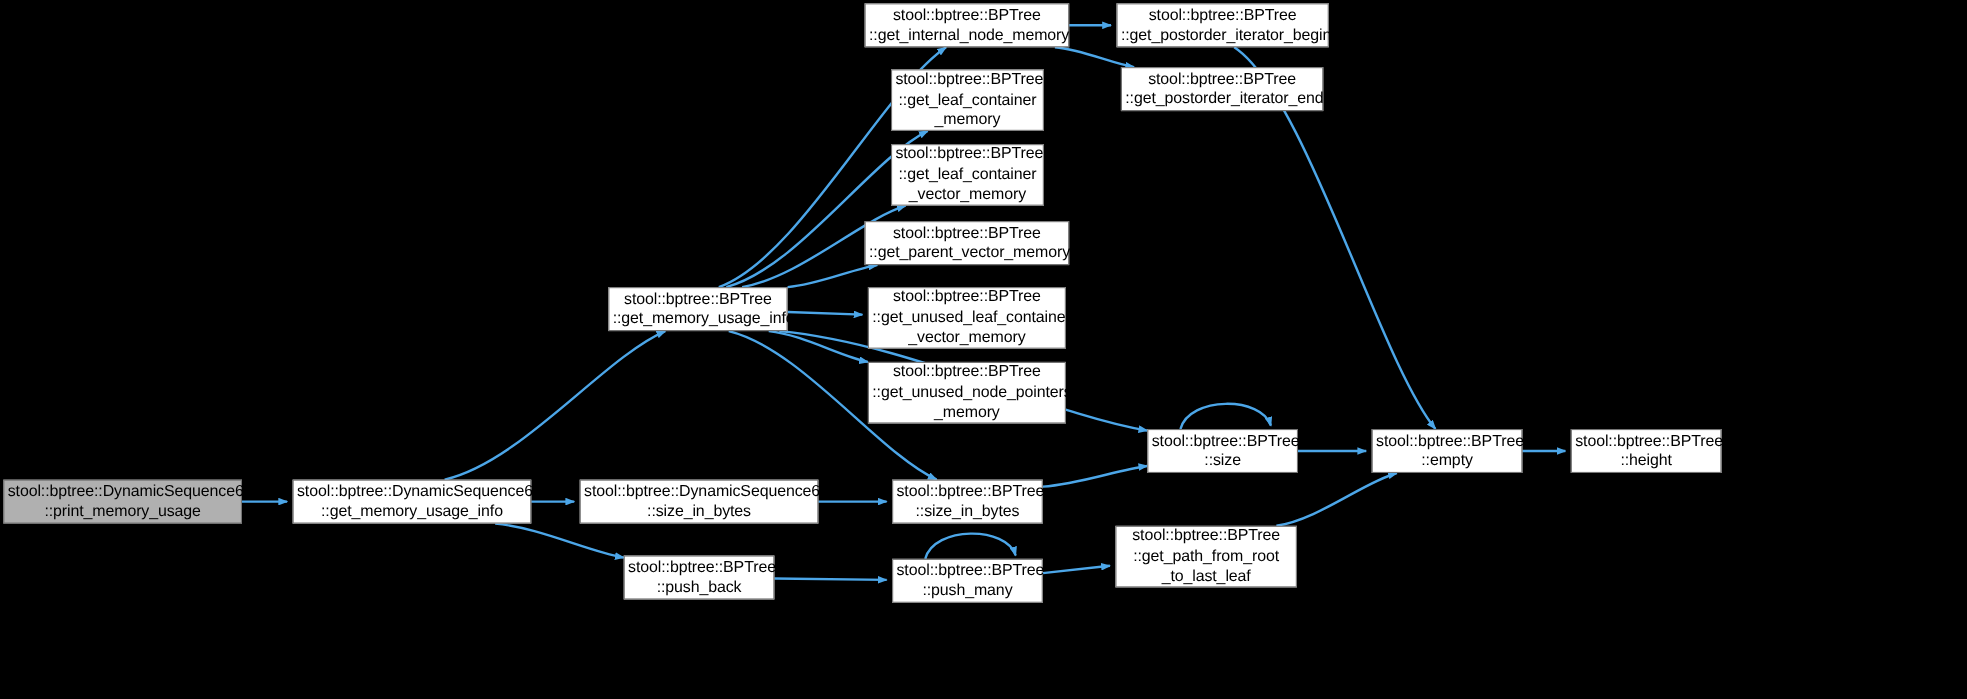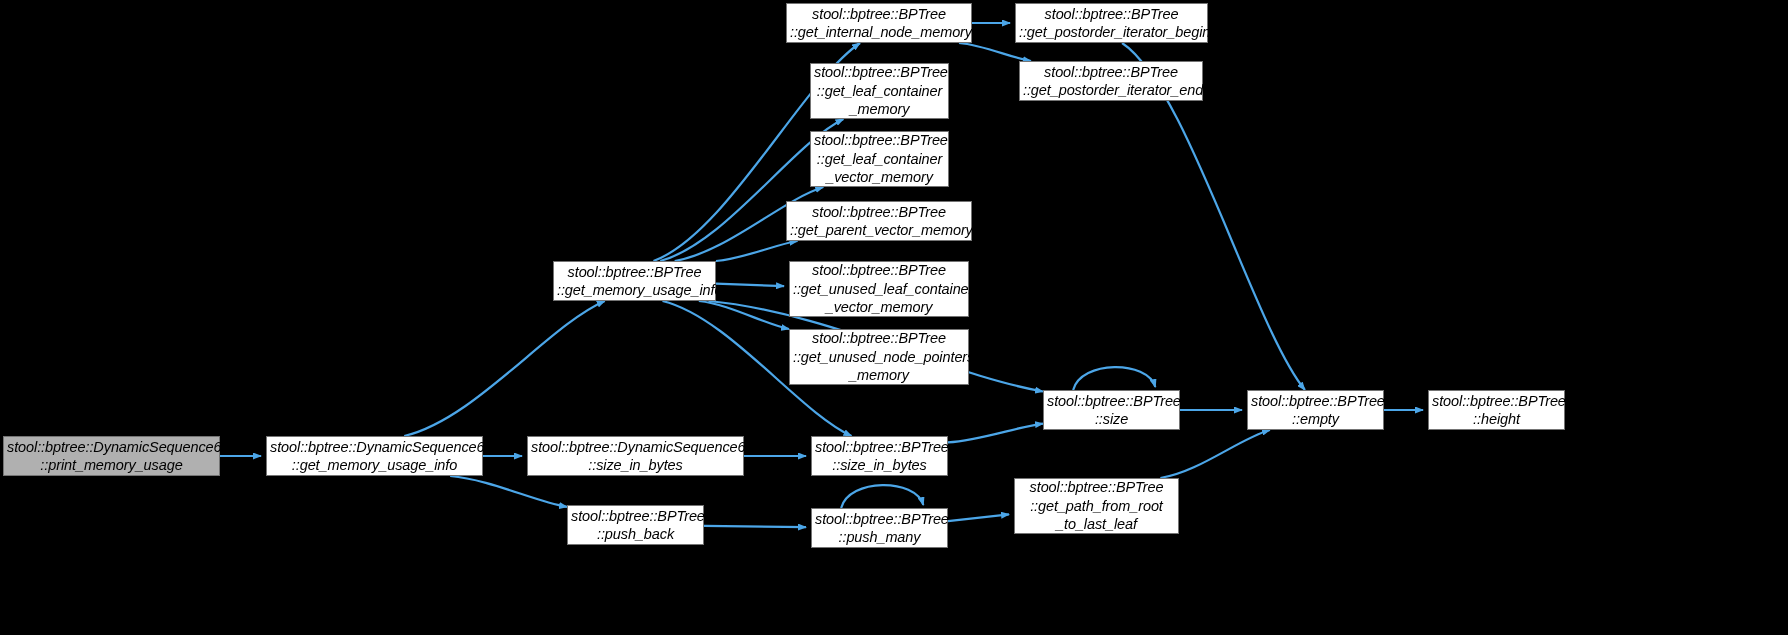--- a/index.html
+++ b/index.html
@@ -31,21 +31,20 @@
     color: #000000;
     display: flex;
     align-items: center;
     justify-content: center;
     text-align: center;
     font-size: 14.5px;
     line-height: 1.27;
     letter-spacing: -0.1px;
     white-space: pre-line;
     padding: 0 3px;
-    font-style: italic;
   }
   .node.highlight {
     background: #b0b0b0;
   }
   .node-label {
     display: block;
     width: 100%;
     white-space: pre-line;
   }
 </style>

